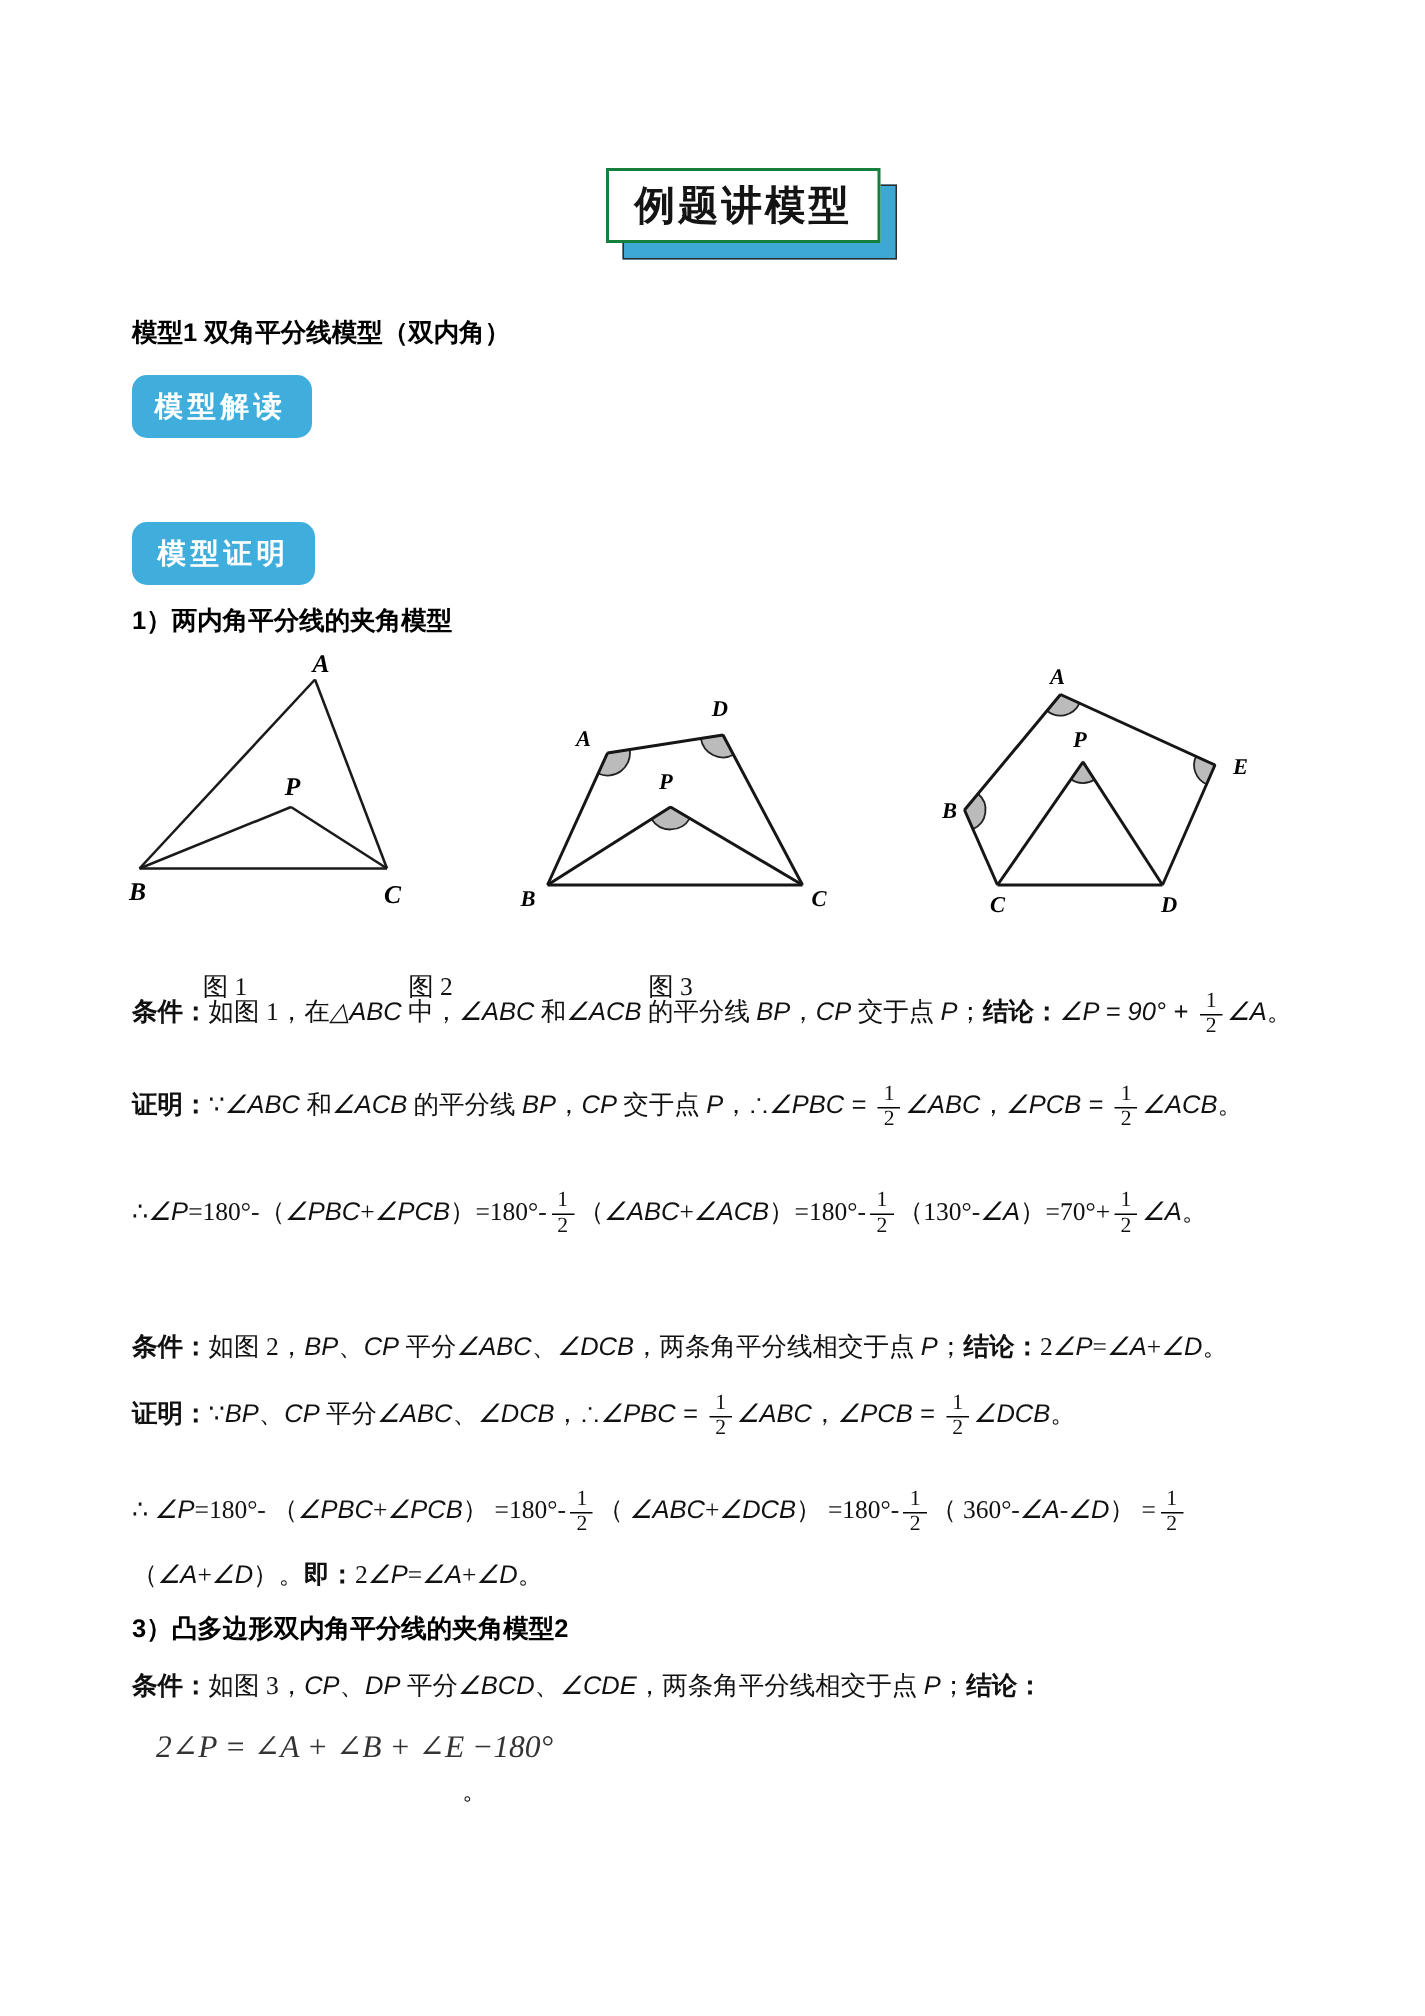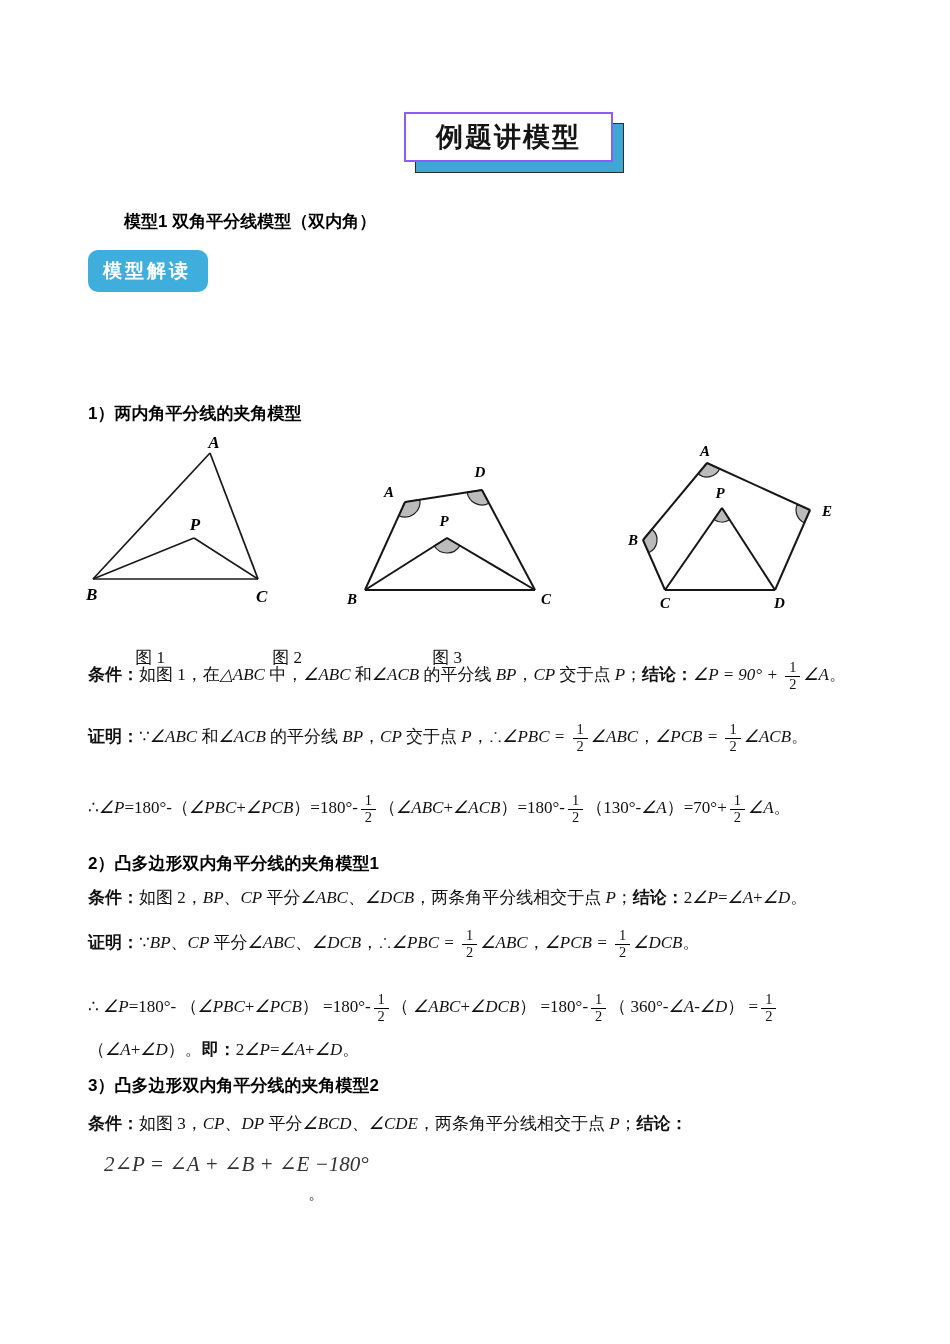--- a/index.html
+++ b/index.html
@@ -3,59 +3,60 @@
 <meta charset="utf-8">
 <style>
   html,body{margin:0;padding:0;background:#e8e8e8;}
   #page{position:relative;width:950px;height:1344px;background:#ffffff;margin:0 auto;overflow:hidden;
         font-family:"Liberation Serif","DejaVu Serif",serif;color:#111;}
   .abs{position:absolute;}
   
   .banner{position:absolute;left:404px;top:112px;}
   .banner-shadow{position:absolute;left:11px;top:11px;width:100%;height:100%;
                  background:#3ea8d5;border:1px solid #2c2c2c;box-sizing:border-box;}
-  .banner-box{position:relative;background:#fff;border:2px solid #8b5cf6;padding:5px 30px;
+  .banner-box{position:relative;background:#fff;border:2px solid #15803d;padding:5px 17px;
               font-family:"Liberation Sans","DejaVu Sans",sans-serif;
               font-size:27px;font-weight:bold;letter-spacing:2px;color:#141414;}
   
   .hd{position:absolute;left:88px;font-family:"Liberation Sans","DejaVu Sans",sans-serif;
       font-weight:bold;font-size:17px;color:#000;}
   
   .pill{position:absolute;left:88px;background:#3faedc;color:#fff;border-radius:10px;
         padding:8px 17px;font-family:"Liberation Sans","DejaVu Sans",sans-serif;
         font-size:19px;font-weight:bold;letter-spacing:3px;}
   
   .line{position:absolute;left:88px;font-size:17px;white-space:nowrap;}
   .seg-b{font-family:"Liberation Sans","DejaVu Sans",sans-serif;font-weight:bold;}
   .seg-n{font-family:"Liberation Serif","DejaVu Serif",serif;}
-  .seg-m{font-family:Liberation Serif, serif;font-style:italic;}
+  .seg-m{font-family:Liberation Sans, sans-serif;font-style:italic;}
   .frac{display:inline-flex;flex-direction:column;align-items:center;vertical-align:middle;
         font-size:0.85em;line-height:1.1;margin:0 3px;font-style:normal;}
   .frac .fn{padding:0 4px;}
   .frac .fd{border-top:1px solid #000;padding:0 4px;}
   .caption{position:absolute;top:620px;width:64px;text-align:center;font-size:17px;margin-top:26px;}
   .fig-label{font-family:"Liberation Serif","DejaVu Serif",serif;font-style:italic;font-weight:bold;}
   .formula-big{position:absolute;left:88px;font-family:"Liberation Serif","DejaVu Serif",serif;
                font-style:italic;font-size:21px;color:#333;}
 </style>
 </head>
 <body>
 
 <div id="page">
 
   <div class="banner">
     <div class="banner-shadow"></div>
     <div class="banner-box">例题讲模型</div>
   </div>
 
-  <div class="hd" style="top:210px;margin-left:36px;">模型1 双角平分线模型（双内角）</div>
+  <div class="hd" style="top:210px;">模型1 双角平分线模型（双内角）</div>
 
   <div class="pill" style="top:250px;padding-left:15px;">模型解读</div>
 
 
+  <div class="pill" style="top:348px;">模型证明</div>
 
   <div class="hd" style="top:402px;">1）两内角平分线的夹角模型</div>
 
   <svg class="abs" style="left:78px;top:432px;" width="200" height="176" viewBox="0 0 200 176">
     <g stroke="#1a1a1a" stroke-width="1.7" fill="none">
       <line x1="132" y1="21" x2="15" y2="147"></line>
       <line x1="132" y1="21" x2="180" y2="147"></line>
       <line x1="15" y1="147" x2="180" y2="147"></line>
       <line x1="15" y1="147" x2="116" y2="106"></line>
       <line x1="116" y1="106" x2="180" y2="147"></line>
@@ -130,21 +131,20 @@
         <span class="fn">1</span>
         <span class="fd">2</span>
       </span><span class="seg-n">（</span><span class="seg-m">∠ABC</span><span class="seg-n">+</span><span class="seg-m">∠ACB</span><span class="seg-n">）=180°-</span><span class="frac">
         <span class="fn">1</span>
         <span class="fd">2</span>
       </span><span class="seg-n">（130°-</span><span class="seg-m">∠A</span><span class="seg-n">）=70°+</span><span class="frac">
         <span class="fn">1</span>
         <span class="fd">2</span>
       </span><span class="seg-m">∠A</span><span class="seg-n">。</span></div>
 
-  <div class="hd" style="top:852px;">2）凸多边形双内角平分线的夹角模型1</div>
   <div class="line" style="top:886px;"><span class="seg-b">条件：</span><span class="seg-n">如图 2，</span><span class="seg-m">BP</span><span class="seg-n">、</span><span class="seg-m">CP</span><span class="seg-n"> 平分</span><span class="seg-m">∠ABC</span><span class="seg-n">、</span><span class="seg-m">∠DCB</span><span class="seg-n">，两条角平分线相交于点 </span><span class="seg-m">P</span><span class="seg-n">；</span><span class="seg-b">结论：</span><span class="seg-n">2</span><span class="seg-m">∠P</span><span class="seg-n">=</span><span class="seg-m">∠A</span><span class="seg-n">+</span><span class="seg-m">∠D</span><span class="seg-n">。</span></div>
   <div class="line" style="top:928px;"><span class="seg-b">证明：</span><span class="seg-n">∵</span><span class="seg-m">BP</span><span class="seg-n">、</span><span class="seg-m">CP</span><span class="seg-n"> 平分</span><span class="seg-m">∠ABC</span><span class="seg-n">、</span><span class="seg-m">∠DCB</span><span class="seg-n">，∴</span><span class="seg-m">∠PBC = </span><span class="frac">
         <span class="fn">1</span>
         <span class="fd">2</span>
       </span><span class="seg-m">∠ABC</span><span class="seg-n">，</span><span class="seg-m">∠PCB = </span><span class="frac">
         <span class="fn">1</span>
         <span class="fd">2</span>
       </span><span class="seg-m">∠DCB</span><span class="seg-n">。</span></div>
   <div class="line" style="top:992px;"><span class="seg-n">∴ </span><span class="seg-m">∠P</span><span class="seg-n">=180°- （</span><span class="seg-m">∠PBC</span><span class="seg-n">+</span><span class="seg-m">∠PCB</span><span class="seg-n">） =180°-</span><span class="frac">
         <span class="fn">1</span>

